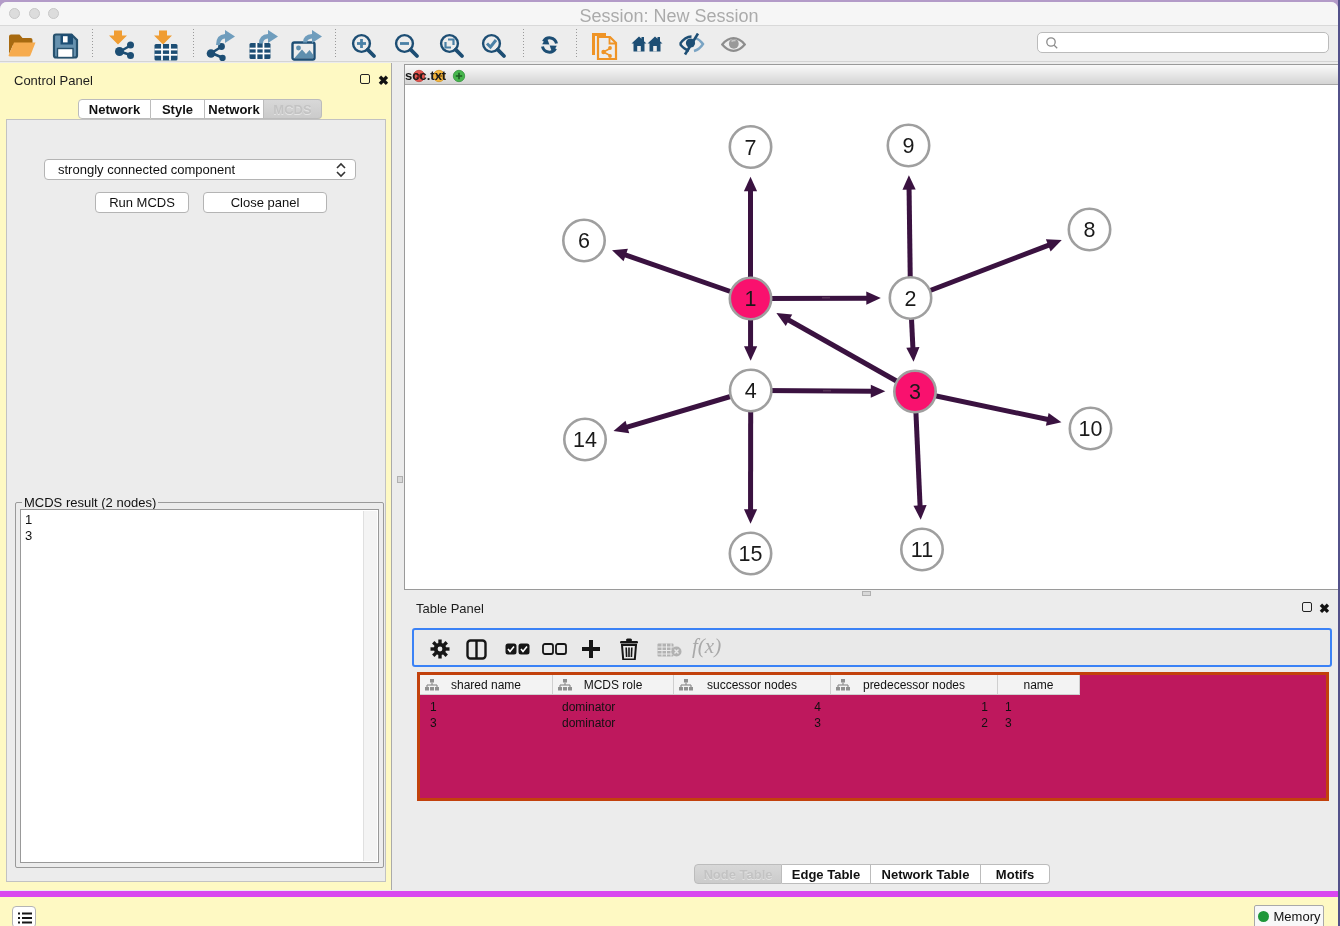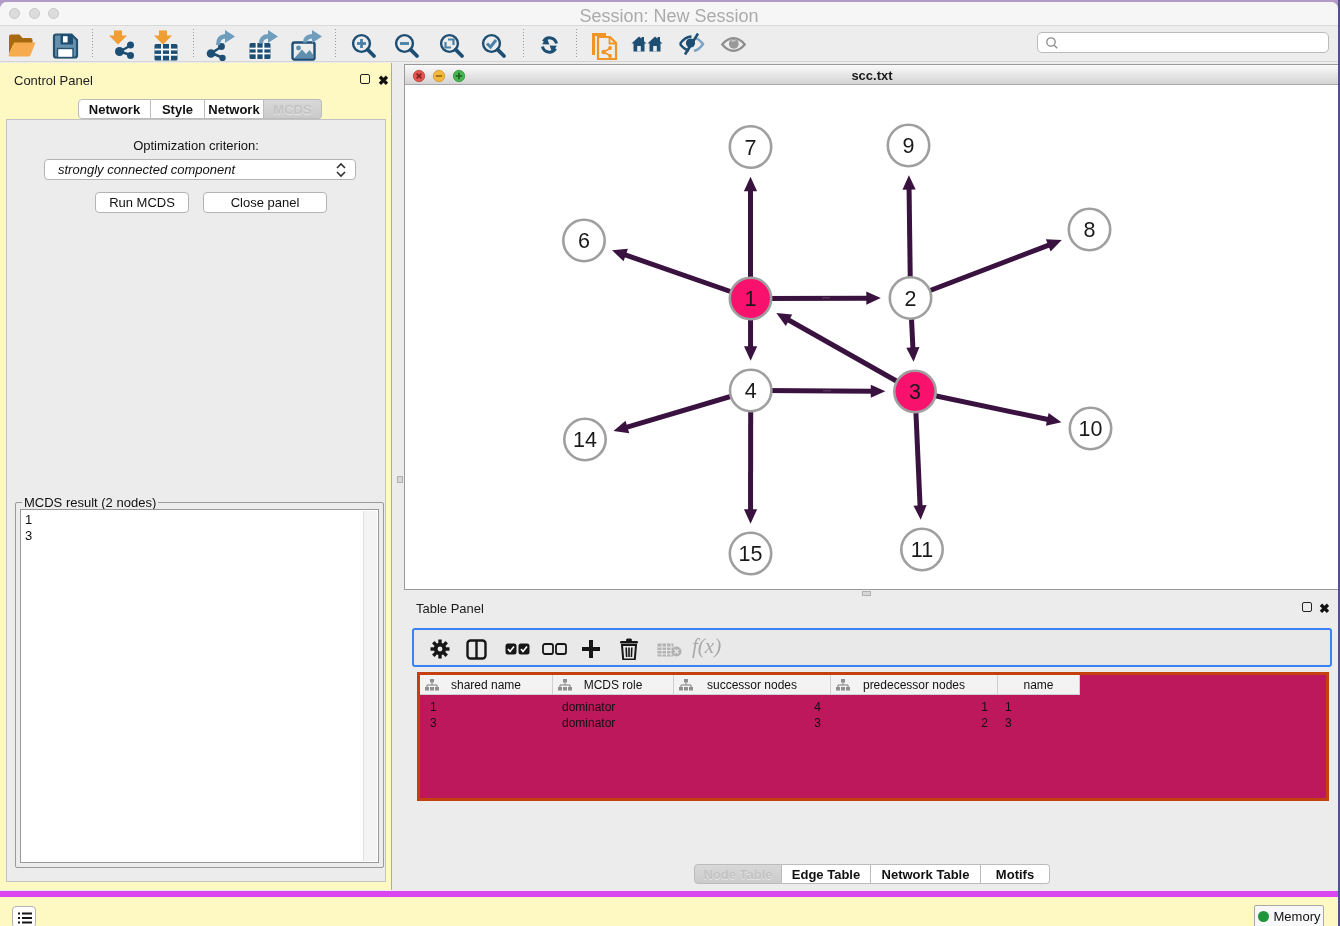--- a/index.html
+++ b/index.html
@@ -29,21 +29,21 @@
   .tab.sel { background:linear-gradient(#d8d8d8,#cbcbcb); color:#c3c3c3; text-shadow:0 1px 0 #e5e5e5; }
   #cpcontent { position:absolute; left:6px; top:56px; width:380px; height:763px; border:1px solid #c2c2c2; background:#ececec; }
   .btn { position:absolute; background:#fff; border:1px solid #b4b4b4; border-radius:4px; font-size:13px; color:#111; text-align:center; }
   #mcdsfield { position:absolute; left:8px; top:382px; width:369px; height:366px; border:1px solid #9a9a9a; border-radius:2px; }
   #mcdslegend { position:absolute; left:6px; top:-8px; background:#ececec; font-size:13px; padding:0 2px; color:#111;}
   #mcdsinner { position:absolute; left:4px; top:6px; right:4px; bottom:4px; background:#fff; border:1px solid #999; font-size:13px; color:#111; padding:2px 4px; line-height:16px;}
   #mcdsscroll { position:absolute; right:1px; top:1px; width:14px; bottom:1px; background:#f4f4f4; border-left:1px solid #e0e0e0; }
   
   #netwin { position:absolute; left:404px; top:62px; width:936px; height:526px; background:#fff; border:1px solid #9a9a9a; }
   #nettitle { position:absolute; left:0; top:0; width:100%; height:20px; background:linear-gradient(#fafafa,#d4d4d4); border-bottom:1px solid #a8a8a8; }
-  #nettitle .t { position:absolute; width:100%; text-align:center; top:3px; font-size:13px; font-weight:bold; color:#1a1a1a; }
+  #nettitle .t { position:absolute; width:100%; top:3px; font-size:13px; font-weight:bold; color:#1a1a1a; }
   
   #tpanel { position:absolute; left:404px; top:594px; width:936px; height:292px; background:#ececec; }
   #ttoolbar { position:absolute; left:8px; top:32px; right:8px; height:39px; background:#e9e9e9; border:2px solid #3b82f6; border-radius:3px;text-decoration:underline; }
   #ttable { position:absolute; left:13px; top:76px; right:11px; height:129px; background:#be185d; border:3px solid #c2410c; }
   .th { position:absolute; top:0; height:20px; background:#f3f3f3; border-right:1px solid #cfcfcf; border-bottom:1px solid #cfcfcf; font-size:12px; color:#111; text-align:center; padding-top:3px; }
   .td { position:absolute; font-size:12px; color:#111; height:16px; }
   
   
   #statusbar { position:absolute; left:0; top:889px; width:100%; height:35px; border-top:6px solid #d946ef; background:#fef9c3; }
   #memorybtn { position:absolute; right:14px; top:8px; width:70px; height:23px; background:#f8f8f8; border:1px solid #a9a9a9; border-radius:2px; font-size:13px; color:#111; text-align:center; padding-top:3px; }
@@ -220,22 +220,21 @@
     <div class="paneltitle" style="position:absolute;left:14px;top:10px;">Control Panel</div>
     <div class="wfloat" style="left:360px;top:11px;"></div>
     <div class="wclose" style="left:378px;top:13px;">✖</div>
     <div class="tabgroup" style="left:78px;top:36px;">
       <div class="tab first" style="width:73px;">Network</div>
       <div class="tab" style="width:54px;">Style</div>
       <div class="tab" style="width:59px;">Network</div>
       <div class="tab last sel" style="width:58px;">MCDS</div>
     </div>
     <div id="cpcontent">
-      <div style="position:absolute;top:18px;width:100%;text-align:center;font-size:13px;color:#111;">Optimization criterion:</div>
-      <div class="btn" style="left:37px;top:39px;width:312px;height:21px;text-align:left;padding:2px 0 0 13px;font-style:italic;">strongly connected component
+      <div class="btn" style="left:37px;top:39px;width:312px;height:21px;text-align:left;padding:2px 0 0 13px;">strongly connected component
         <svg width="12" height="16" style="position:absolute;right:8px;top:2px;" viewBox="0 0 12 16">
             <path d="M2 6 L6 2 L10 6" fill="none" stroke="#333" stroke-width="1.6"></path>
             <path d="M2 10 L6 14 L10 10" fill="none" stroke="#333" stroke-width="1.6"></path>
           </svg>
       </div>
       <div class="btn" style="left:88px;top:72px;width:94px;height:21px;padding-top:2px;">Run MCDS</div>
       <div class="btn" style="left:196px;top:72px;width:124px;height:21px;padding-top:2px;">Close panel</div>
       <div id="mcdsfield">
         <div id="mcdslegend">MCDS result (2 nodes)</div>
         <div id="mcdsinner">1<br>3<div id="mcdsscroll"></div></div>

